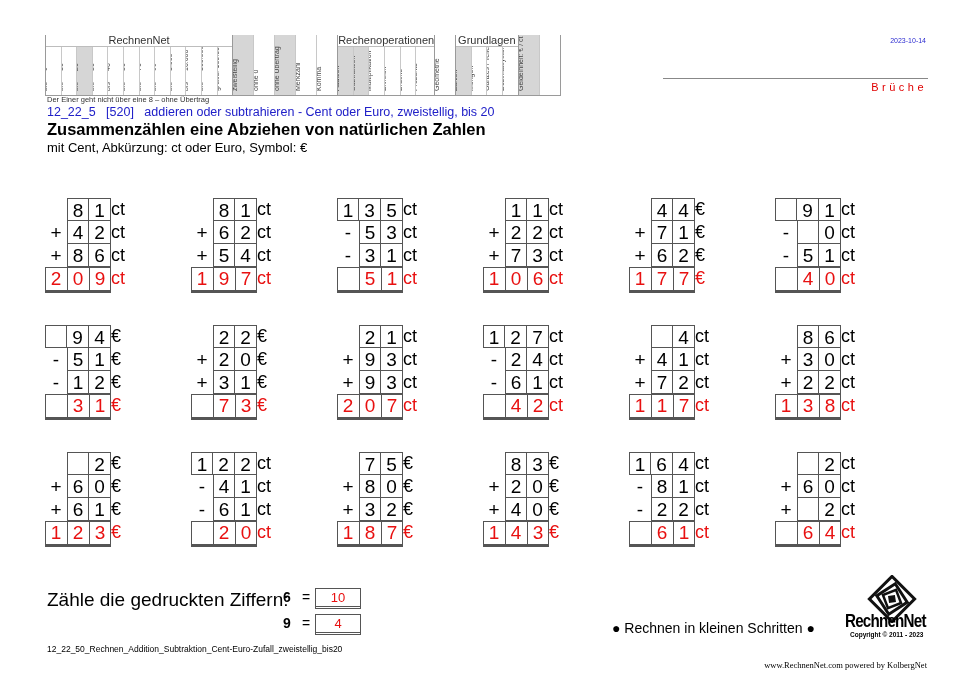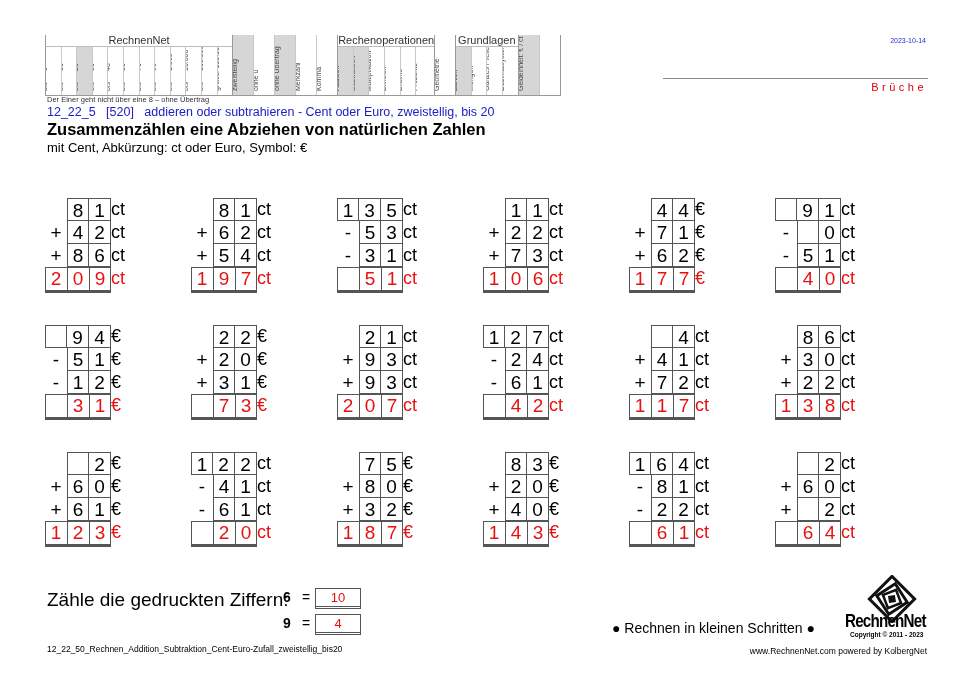--- a/index.html
+++ b/index.html
@@ -41,21 +41,21 @@
   .vsep { position: absolute; top: 0; width: 1px; height: 23px; background: #555; }
 
   
   .count-label { position: absolute; left: 47px; top: 589px; font-size: 19px; }
   .count-row { position: absolute; left: 283px; font-size: 14px; }
   .count-row b { display: inline-block; width: 14px; }
   .count-row .eq { display: inline-block; width: 18px; text-align: center; }
   .count-box { position: absolute; left: 32px; top: -1px; width: 44px; height: 17px; border: 1px solid #555; border-bottom: 3px double #555; color: #e81010; text-align: center; line-height: 17px; font-size: 13px; }
   .file { position: absolute; left: 47px; top: 644px; font-size: 8.5px; }
   .tagline { position: absolute; left: 612px; top: 620px; font-size: 14px; }
-  .site { position: absolute; right: 36px; top: 646px; font-size: 8.5px; }
+  .site { position: absolute; right: 36px; top: 660px; font-size: 8.5px; font-family: Liberation Serif, serif; }
   .logo { position: absolute; left: 862px; top: 575px; width: 60px; height: 48px; }
   .brand { position: absolute; left: 845px; top: 610px; font-size: 19px; font-weight: bold; letter-spacing: -1px; transform: scaleX(0.8); transform-origin: left; }
   .copyright { position: absolute; left: 850px; top: 631px; font-size: 6.5px; font-weight: bold; }
 </style>
 </head>
 <body>
 
 <div class="cat-table" id="catTable">
     <div class="grp">
       <div class="grp-title">RechnenNet</div>

